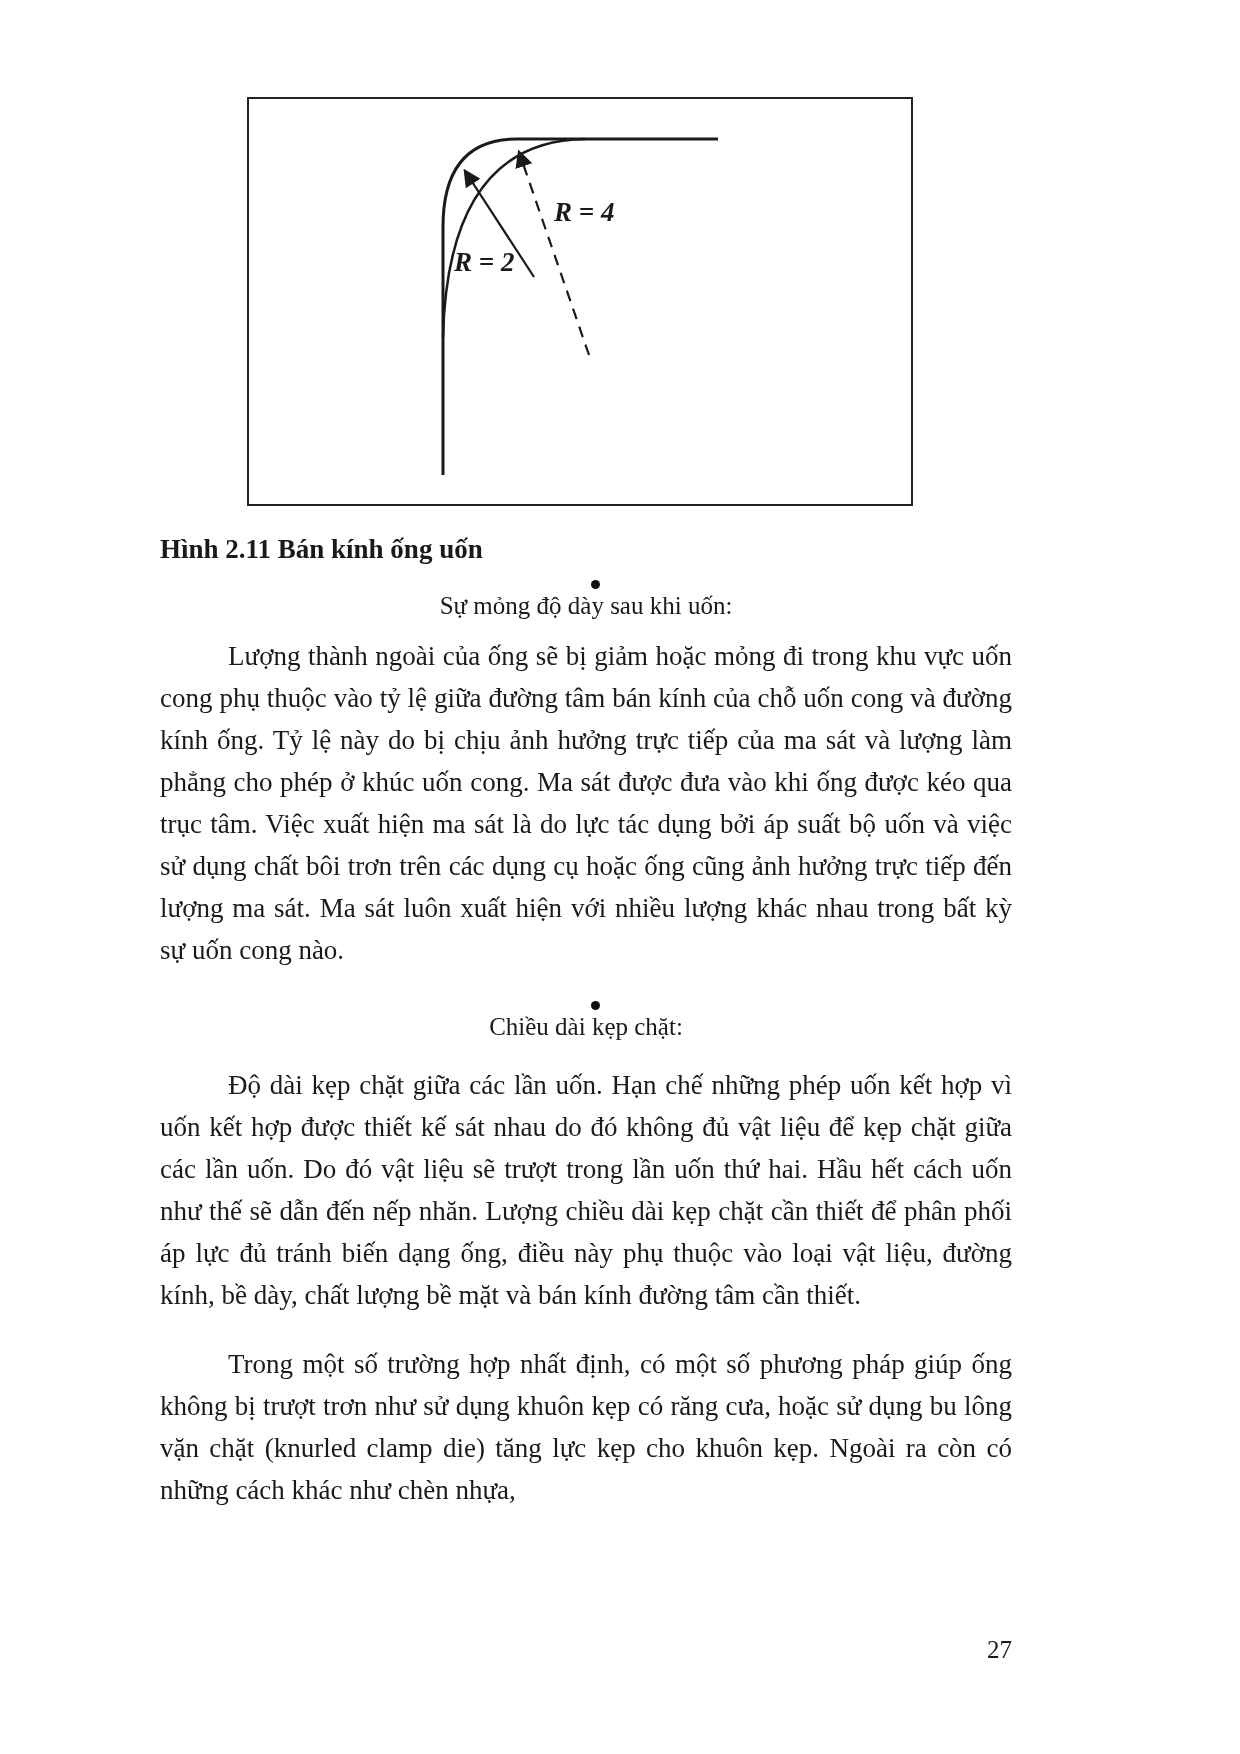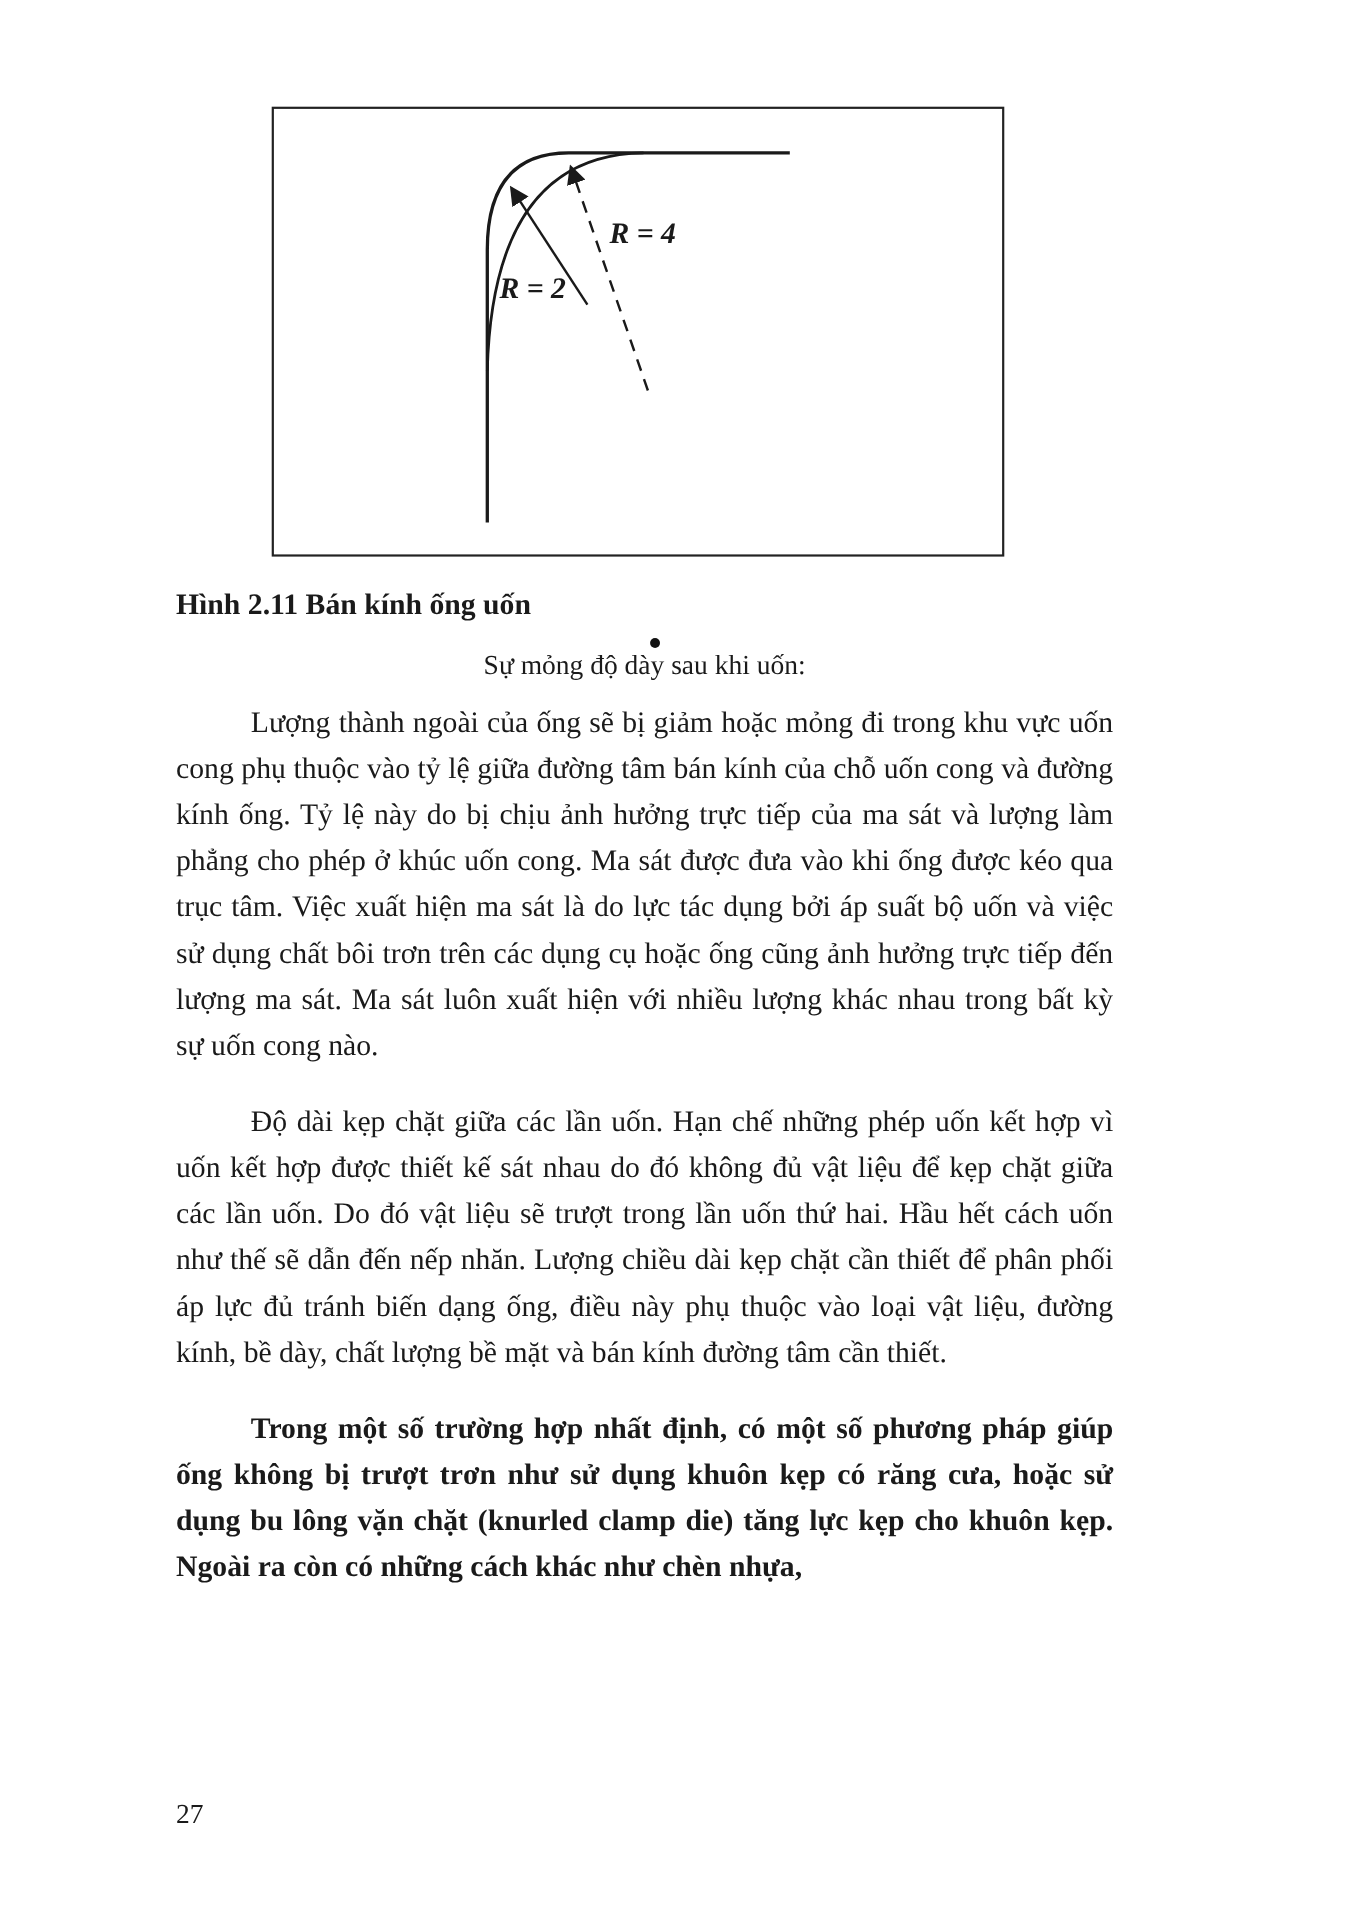--- a/index.html
+++ b/index.html
@@ -52,27 +52,27 @@
     width: 852px;
     font-size: 27px;
     line-height: 42px;
     text-align: justify;
     text-indent: 68px;
   }
   .mt14 { margin-top: 14px; }
   .mt12 { margin-top: 12px; }
   .mt20 { margin-top: 20px; }
   .mt30 { margin-top: 30px; }
-  .mt18 { margin-top: 18px; font-weight: bold; }
+  .mt18 { margin-top: 18px; }
   .page-number {
     position: absolute;
     left: 160px;
     top: 1636px;
     width: 852px;
-    text-align: left;
+    text-align: right;
     font-size: 25px;
   }
   .diagram-label {
     font-family: "Liberation Serif", serif;
     font-style: italic;
     font-weight: bold;
     font-size: 27px;
     fill: #1a1a1a;
   }
 </style>
@@ -104,20 +104,24 @@
 
   <div class="caption">Hình 2.11 Bán kính ống uốn</div>
 
   <div class="bullet mt14">
     <span class="dot"></span>
     <span>Sự mỏng độ dày sau khi uốn:</span>
   </div>
 
   <p class="para mt12">Lượng thành ngoài của ống sẽ bị giảm hoặc mỏng đi trong khu vực uốn cong phụ thuộc vào tỷ lệ giữa đường tâm bán kính của chỗ uốn cong và đường kính ống. Tỷ lệ này do bị chịu ảnh hưởng trực tiếp của ma sát và lượng làm phẳng cho phép ở khúc uốn cong. Ma sát được đưa vào khi ống được kéo qua trục tâm. Việc xuất hiện ma sát là do lực tác dụng bởi áp suất bộ uốn và việc sử dụng chất bôi trơn trên các dụng cụ hoặc ống cũng ảnh hưởng trực tiếp đến lượng ma sát. Ma sát luôn xuất hiện với nhiều lượng khác nhau trong bất kỳ sự uốn cong nào.</p>
 
+  <div class="bullet mt30">
+    <span class="dot"></span>
+    <span>Chiều dài kẹp chặt:</span>
+  </div>
 
   <p class="para mt20">Độ dài kẹp chặt giữa các lần uốn. Hạn chế những phép uốn kết hợp vì uốn kết hợp được thiết kế sát nhau do đó không đủ vật liệu để kẹp chặt giữa các lần uốn. Do đó vật liệu sẽ trượt trong lần uốn thứ hai. Hầu hết cách uốn như thế sẽ dẫn đến nếp nhăn. Lượng chiều dài kẹp chặt cần thiết để phân phối áp lực đủ tránh biến dạng ống, điều này phụ thuộc vào loại vật liệu, đường kính, bề dày, chất lượng bề mặt và bán kính đường tâm cần thiết.</p>
 
   <p class="para mt18">Trong một số trường hợp nhất định, có một số phương pháp giúp ống không bị trượt trơn như sử dụng khuôn kẹp có răng cưa, hoặc sử dụng bu lông vặn chặt (knurled clamp die) tăng lực kẹp cho khuôn kẹp. Ngoài ra còn có những cách khác như chèn nhựa,</p>
 
   <div class="page-number">27</div>
 
 </div>
 
 </body></html>

